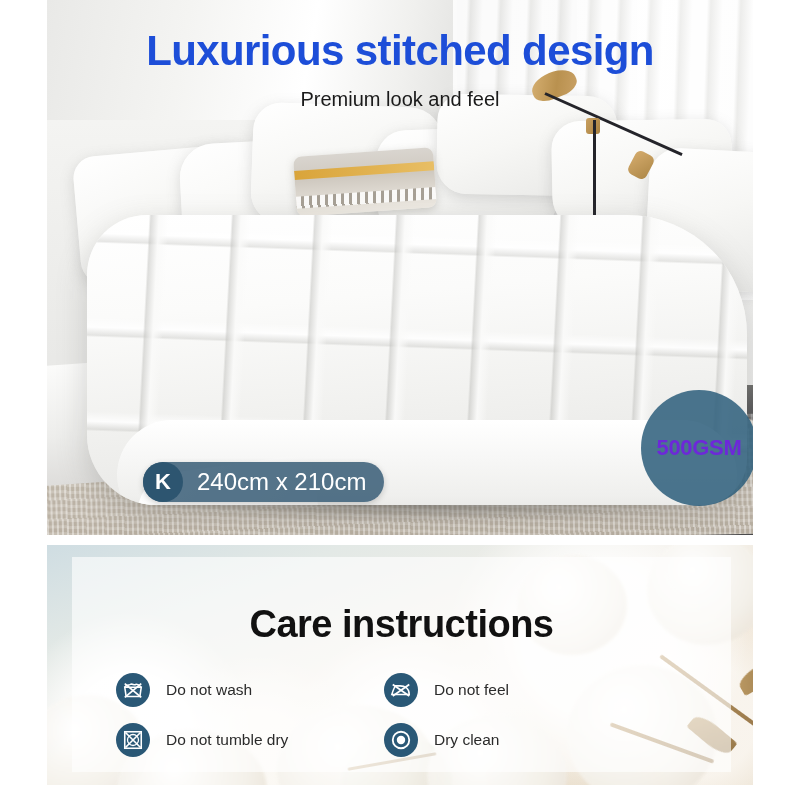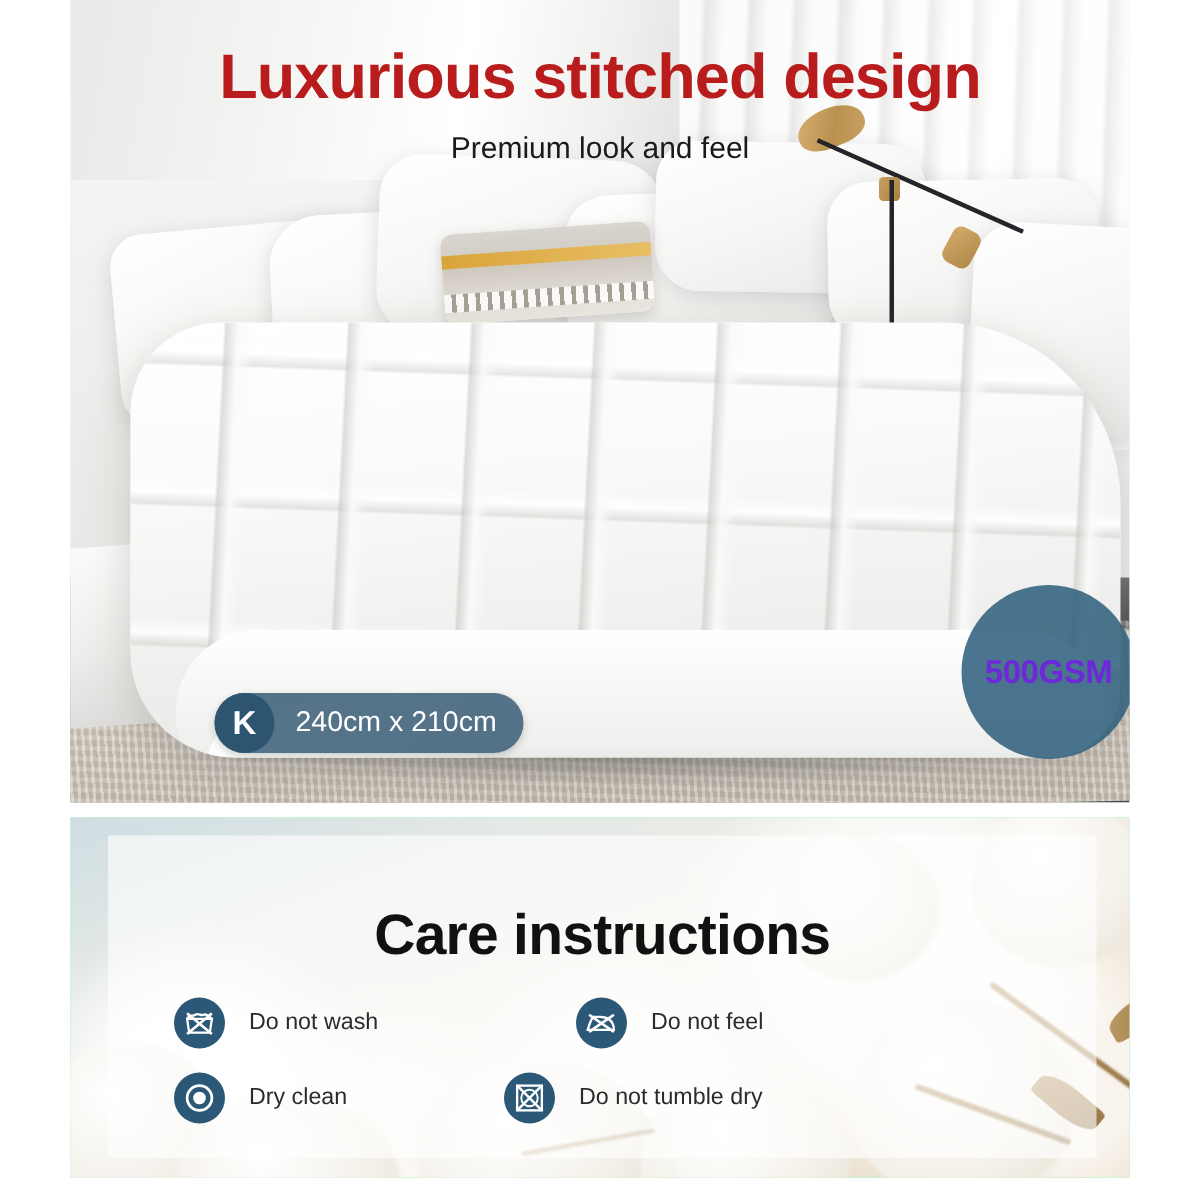--- a/index.html
+++ b/index.html
@@ -152,21 +152,21 @@
   }
   .lamp-weight{
     position:absolute;left:584px;top:152px;width:20px;height:26px;
     background:linear-gradient(120deg,#d4ab6c,#ae8848);border-radius:6px;
     transform:rotate(28deg);
   }
 
   
   .hero-title{
     position:absolute;left:0;right:0;top:30px;text-align:center;
-    font-size:42px;font-weight:bold;color:#b91c1c;letter-spacing:-.6px;
+    font-size:42px;font-weight:bold;color:#1d4ed8;letter-spacing:-.6px;
     line-height:1;
   }
   .hero-sub{
     position:absolute;left:0;right:0;top:88px;text-align:center;
     font-size:20px;font-weight:normal;color:#1a1a1a;
   }
 
   
   .size-pill{
     position:absolute;left:96px;top:462px;height:40px;
@@ -176,21 +176,21 @@
     box-shadow:0 2px 6px rgba(0,0,0,.18);
   }
   .size-badge{
     width:40px;height:40px;border-radius:50%;
     background:#2d5570;
     display:flex;align-items:center;justify-content:center;
     color:#fff;font-size:22px;font-weight:bold;
     flex:0 0 auto;
   }
   .size-text{
-    color:#ffffff;font-size:19px;margin-left:14px;white-space:nowrap;
+    color:#ffffff;font-size:24px;margin-left:14px;white-space:nowrap;
   }
   
   .gsm-circle{
     position:absolute;left:594px;top:390px;width:116px;height:116px;
     border-radius:50%;
     background:rgba(45,94,124,.86);
     display:flex;align-items:center;justify-content:center;
     color:#6d28d9;font-size:22px;font-weight:bold;letter-spacing:-.3px;
   }
 
@@ -241,21 +241,21 @@
     background:rgba(255,255,255,.62);
   }
   .care-title{
     position:absolute;left:0;right:0;top:46px;text-align:center;
     font-size:38px;font-weight:bold;color:#111;letter-spacing:-.5px;
   }
   .care-grid{
     position:absolute;left:0;right:0;top:100px;
     padding:0 44px;
   }
-  .care-row{display:flex;align-items:center;height:50px;}
+  .care-row{display:flex;align-items:flex-end;height:50px;}
   .care-item{display:flex;align-items:center;}
   .ci-1{width:268px;}
   .ci-2{width:220px;}
   .ci-3{width:auto;}
   .care-ico{
     width:34px;height:34px;border-radius:50%;
     background:#2a5876;
     display:flex;align-items:center;justify-content:center;
     flex:0 0 auto;
   }
@@ -364,41 +364,41 @@
                 <line x1="21" y1="6" x2="3" y2="18.5" stroke="#fff" stroke-width="1.9"></line>
               </svg>
             </div>
             <div class="care-label">Do not feel</div>
           </div>
 
         </div>
 
         <div class="care-row">
 
-          <div class="care-item ci-2">
-            <div class="care-ico">
-              <svg width="22" height="22" viewBox="0 0 24 24">
-                <circle cx="12" cy="12" r="9" fill="none" stroke="#fff" stroke-width="2"></circle>
-                <circle cx="12" cy="12" r="4.6" fill="#fff"></circle>
-              </svg>
-            </div>
-            <div class="care-label">Dry clean</div>
-          </div>
-
           <div class="care-item ci-1">
             <div class="care-ico">
               <svg width="22" height="22" viewBox="0 0 24 24">
                 <rect x="3" y="3" width="18" height="18" fill="none" stroke="#fff" stroke-width="1.7"></rect>
                 <circle cx="12" cy="12" r="6" fill="none" stroke="#fff" stroke-width="1.4"></circle>
                 <line x1="3.8" y1="3.8" x2="20.2" y2="20.2" stroke="#fff" stroke-width="1.8"></line>
                 <line x1="20.2" y1="3.8" x2="3.8" y2="20.2" stroke="#fff" stroke-width="1.8"></line>
               </svg>
             </div>
             <div class="care-label">Do not tumble dry</div>
           </div>
 
+          <div class="care-item ci-2">
+            <div class="care-ico">
+              <svg width="22" height="22" viewBox="0 0 24 24">
+                <circle cx="12" cy="12" r="9" fill="none" stroke="#fff" stroke-width="2"></circle>
+                <circle cx="12" cy="12" r="4.6" fill="#fff"></circle>
+              </svg>
+            </div>
+            <div class="care-label">Dry clean</div>
+          </div>
+
         </div>
 
       </div>
     </div>
   </div>
 
 </div>
 
 </body></html>

